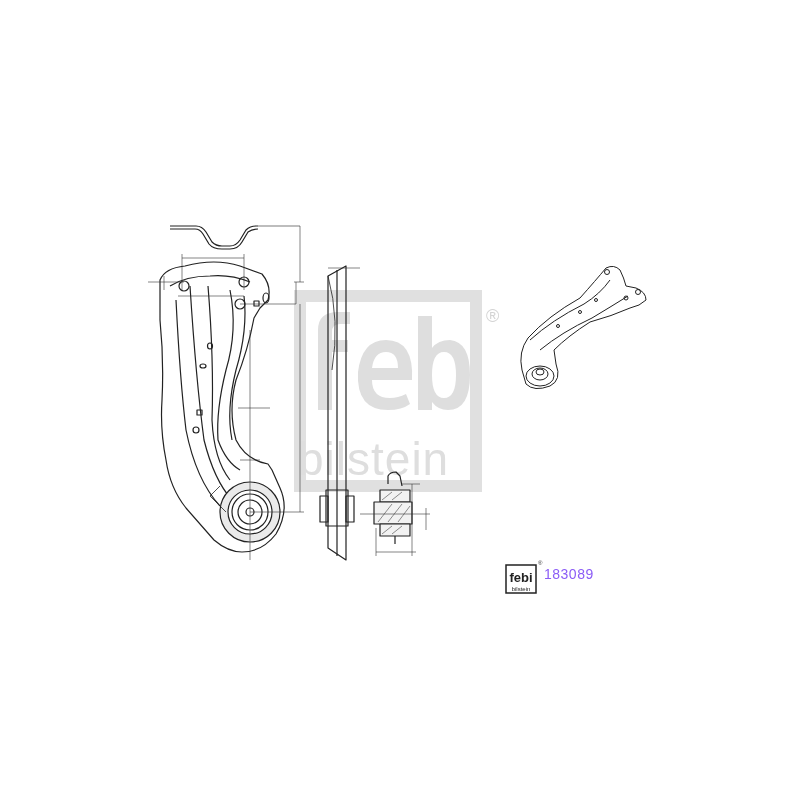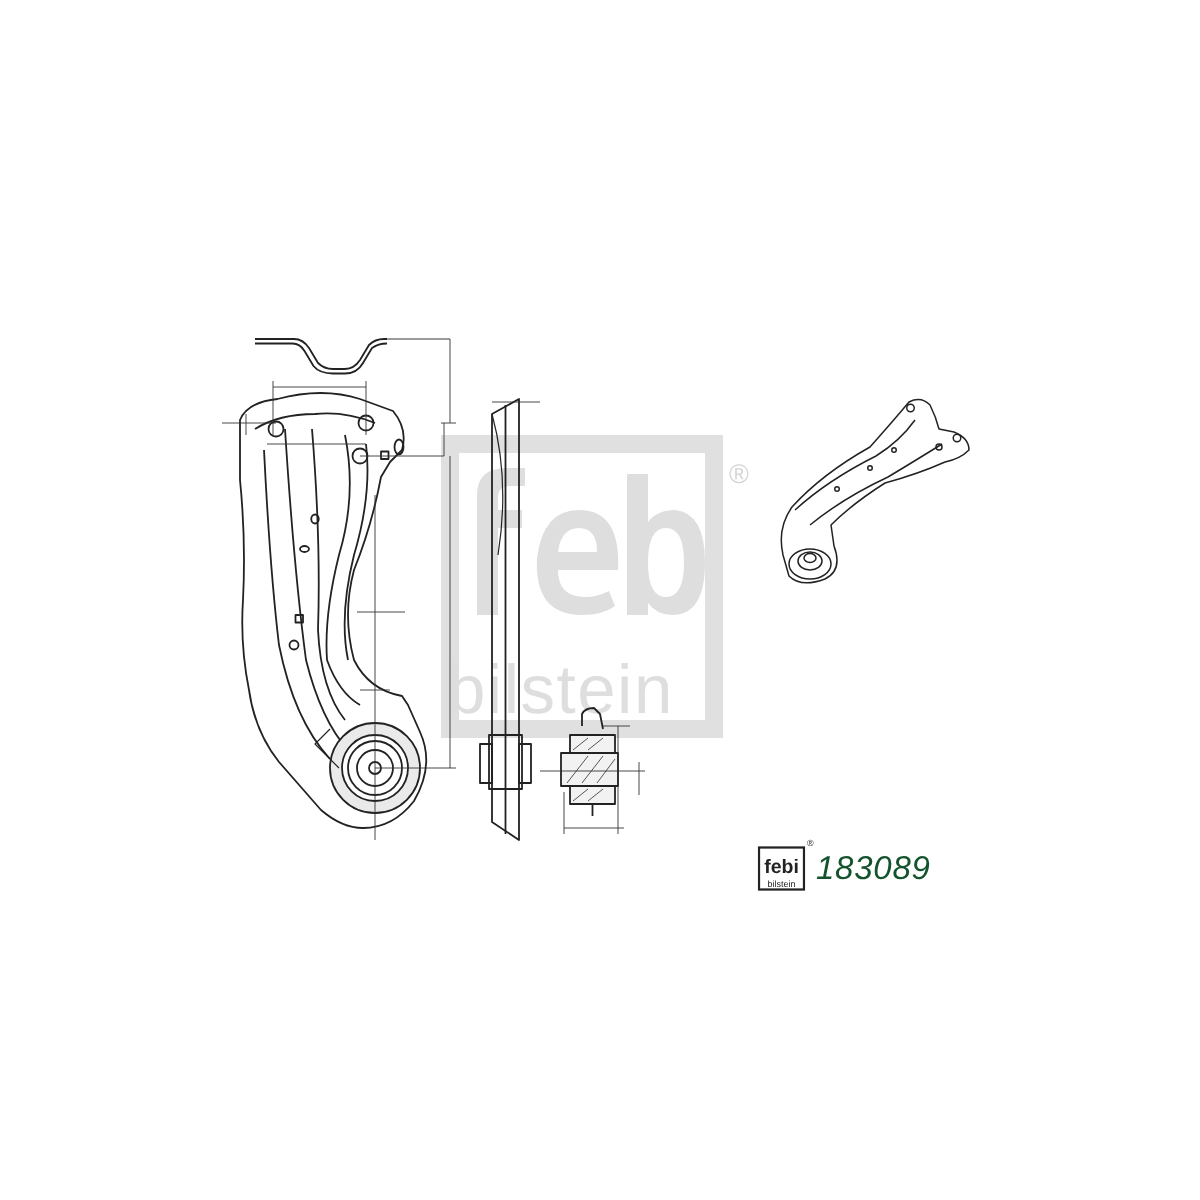--- a/index.html
+++ b/index.html
@@ -3,21 +3,21 @@
 <meta charset="utf-8">
 <style>
   html, body { margin: 0; padding: 0; background: #ffffff; }
   body { width: 800px; height: 800px; position: relative; overflow: hidden; font-family: "Liberation Sans", sans-serif; }
   .canvas { position: absolute; left: 0; top: 0; width: 800px; height: 800px; }
   .watermark { position: absolute; left: 0; top: 0; width: 800px; height: 800px; pointer-events: none; }
   .wm-text { position: absolute; font-family: "Liberation Sans", sans-serif; color: #dedede; }
   .wm-bilstein { left: 298px; top: 432px; font-size: 46px; letter-spacing: 1px; font-weight: normal; }
   .wm-reg { left: 486px; top: 306px; font-size: 18px; color: #d4d4d4; }
   .badge { position: absolute; left: 505px; top: 564px; width: 32px; height: 30px; }
-  .part-number { position: absolute; left: 544px; top: 566px; font-size: 22px; color: #14532d; letter-spacing: 0.5px; font-style: italic; }
+  .part-number { position: absolute; left: 544px; top: 566px; font-size: 14px; color: #8b5cf6; letter-spacing: 0.5px; }
   .badge-reg { position: absolute; left: 538px; top: 560px; font-size: 6px; color: #333; }
 </style>
 </head>
 <body>
 
 <div class="canvas">
 
   <div class="watermark">
     <svg width="800" height="800" viewBox="0 0 800 800">
       <g fill="none" stroke="#e0e0e0" stroke-width="12">

